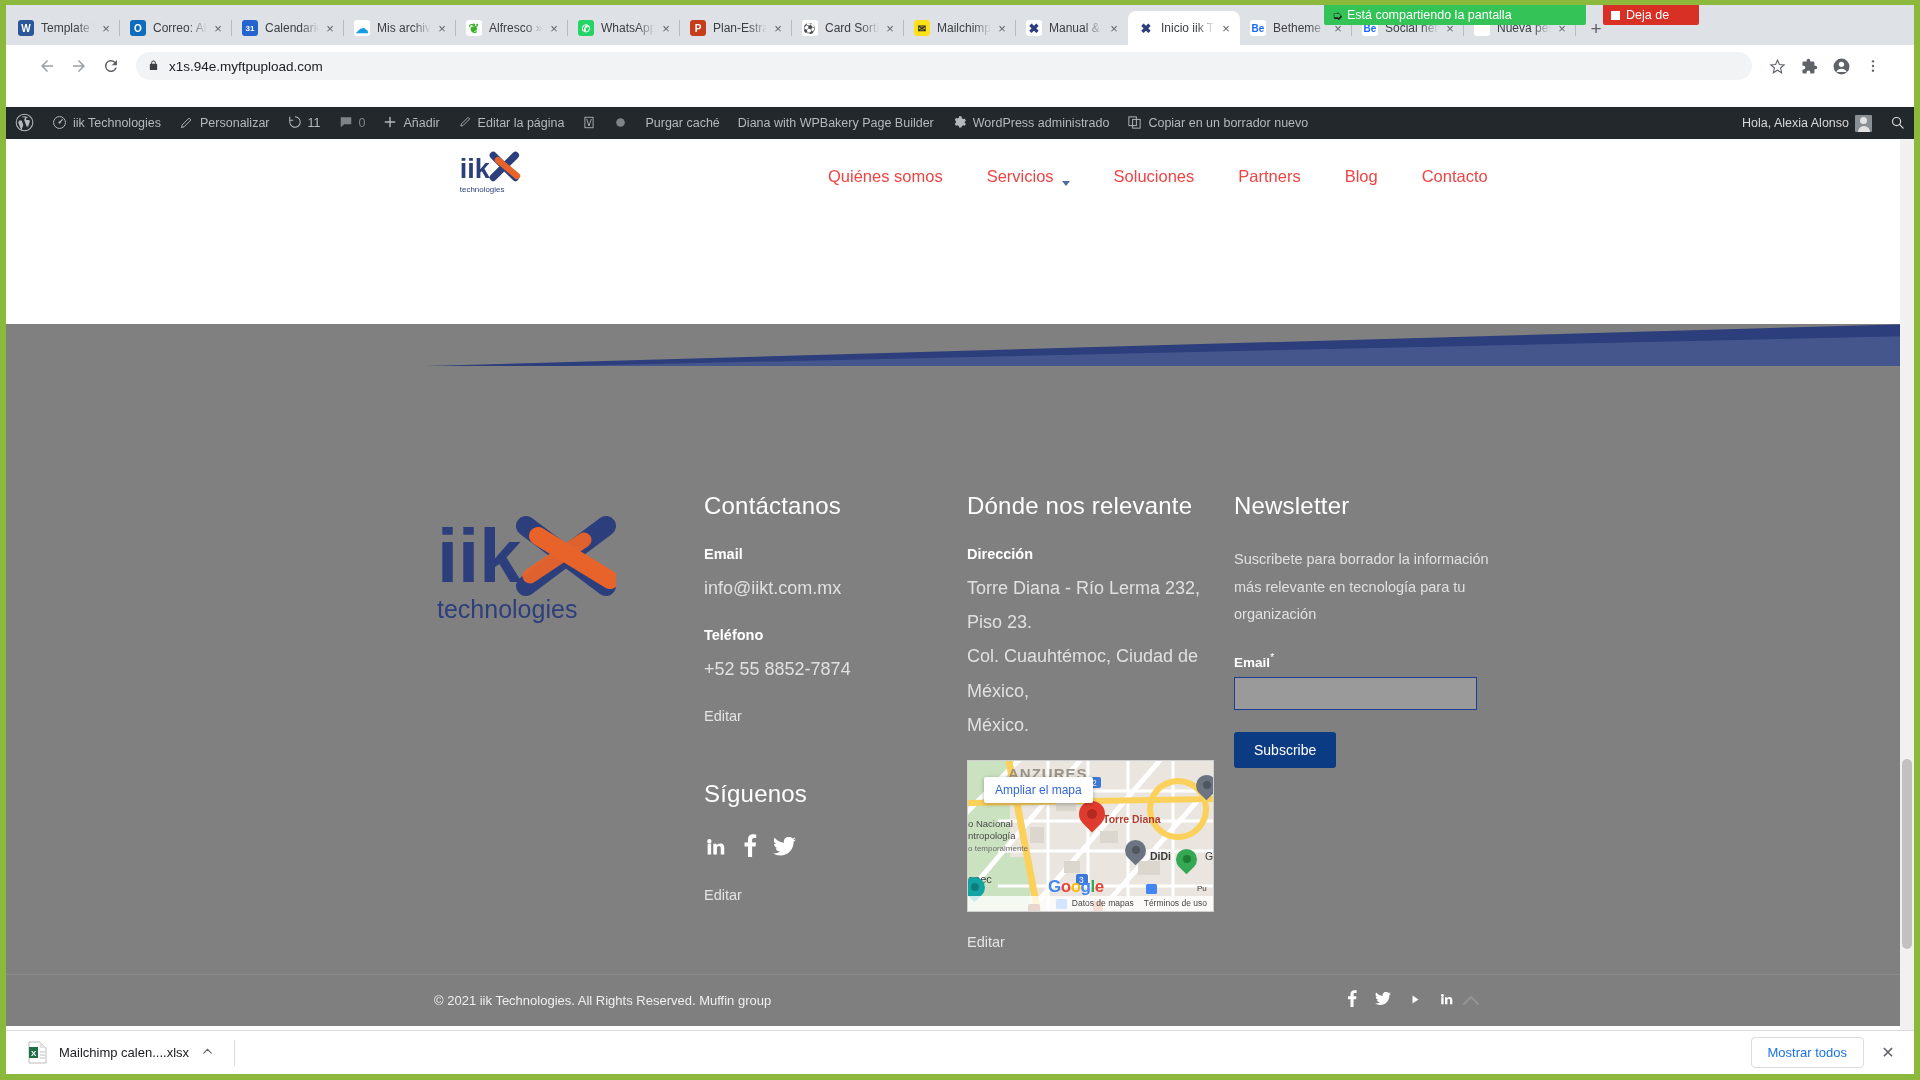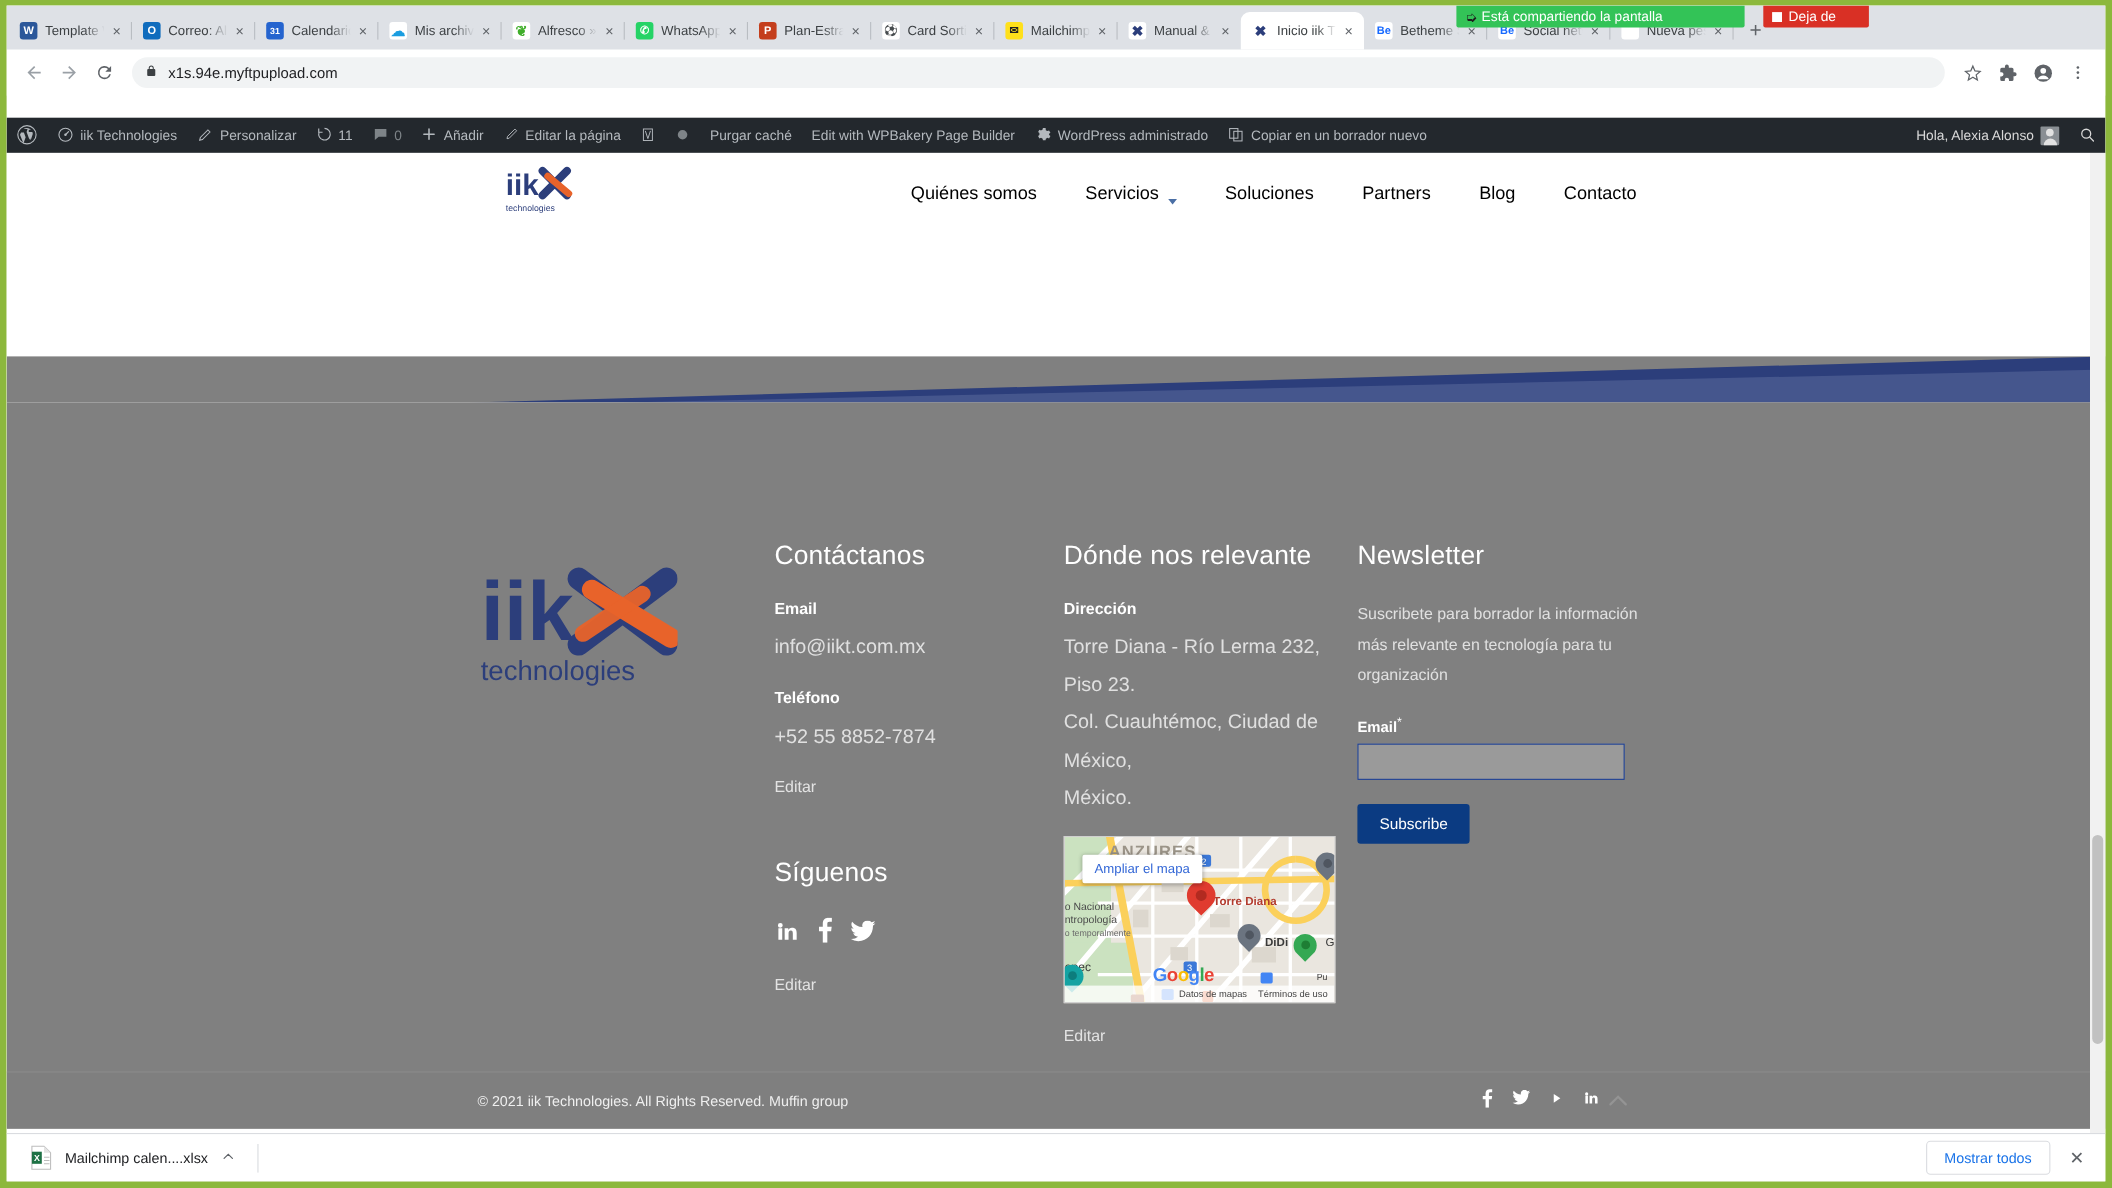--- a/index.html
+++ b/index.html
@@ -104,21 +104,21 @@
   }
   .stop-pill .sq {
     width: 9px; height: 9px; background: #fff; margin-right: 6px; flex: 0 0 9px;
   }
 
   
   .toolbar {
     height: 42px; flex: 0 0 42px;
     background: #ffffff;
     display: flex; align-items: center;
-    padding: 0 10px;
+    padding: 0 26px;
     gap: 2px;
   }
   .tbtn {
     width: 30px; height: 30px;
     display: flex; align-items: center; justify-content: center;
     color: #5f6368; border-radius: 50%;
     flex: 0 0 30px;
   }
   .omnibox {
     flex: 1 1 auto;
@@ -169,21 +169,21 @@
     height: 185px; background: #ffffff;
     display: flex; align-items: flex-start;
   }
   .logo-wrap { position: absolute; left: 452px; top: 10px; }
   .nav {
     position: absolute; left: 800px; top: 24px;
     display: flex; align-items: center; gap: 0px;
     font-size: 16.5px; color: #4a6fa5;
   }
   .nav a {
-    color: #000000; text-decoration: none;
+    color: #ef4444; text-decoration: none;
     padding: 4px 22px; display: inline-flex; align-items: flex-end; gap: 8px;
   }
   .caret {
     width: 0; height: 0;
     border-left: 4.5px solid transparent;
     border-right: 4.5px solid transparent;
     border-top: 5px solid #4a6fa5;
     display: inline-block;
   }
 
@@ -543,21 +543,21 @@
       <span class="wic">
         <svg width="13" height="13" viewBox="0 0 24 24">
               <circle cx="12" cy="12" r="8" fill="#7e8488"></circle>
             </svg>
       </span>
     </div>
     <div class="wpitem">
       <span>Purgar caché</span>
     </div>
     <div class="wpitem">
-      <span>Edit with WPBakery Page Builder</span>
+      <span>Diana with WPBakery Page Builder</span>
     </div>
     <div class="wpitem">
       <span class="wic">
         <svg width="15" height="15" viewBox="0 0 24 24">
               <path d="M12 8.5A3.5 3.5 0 1 0 12 15.5 3.5 3.5 0 0 0 12 8.5zm8.4 3.5c0-.5 0-1-.1-1.4l2-1.5-2-3.4-2.3 1a7.9 7.9 0 0 0-2.4-1.4L15.3 2h-4l-.3 2.3c-.9.3-1.7.8-2.4 1.4l-2.3-1-2 3.4 2 1.5a8.6 8.6 0 0 0 0 2.8l-2 1.5 2 3.4 2.3-1c.7.6 1.5 1.1 2.4 1.4l.3 2.3h4l.3-2.3c.9-.3 1.7-.8 2.4-1.4l2.3 1 2-3.4-2-1.5c.1-.4.1-.9.1-1.4z" fill="#b4b9be"></path>
             </svg>
       </span>
       <span>WordPress administrado</span>
     </div>
     <div class="wpitem">

